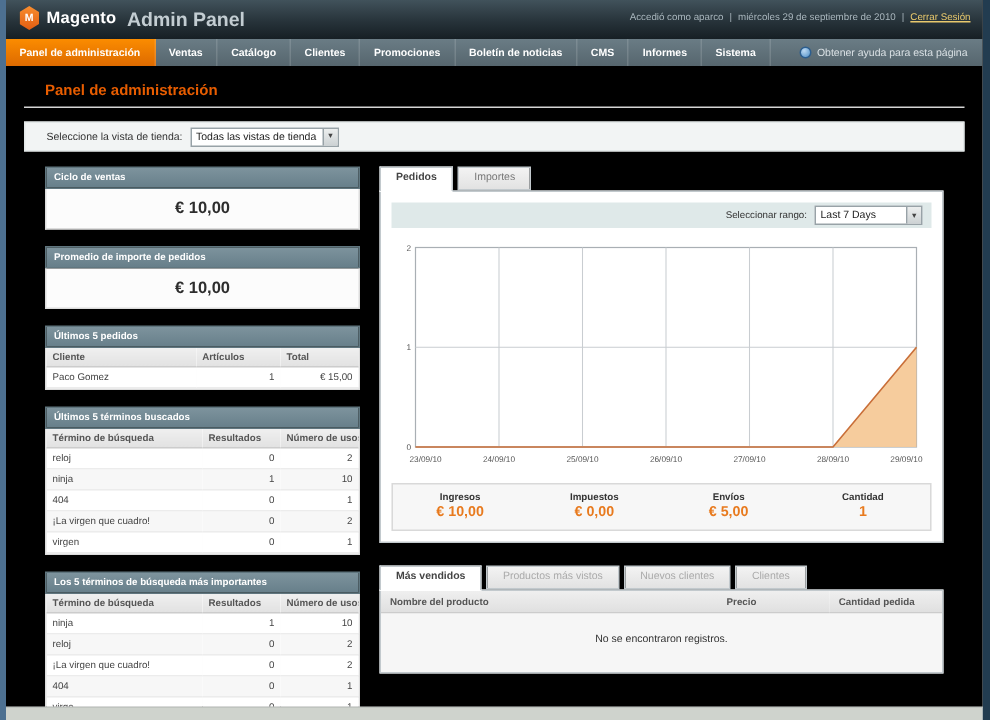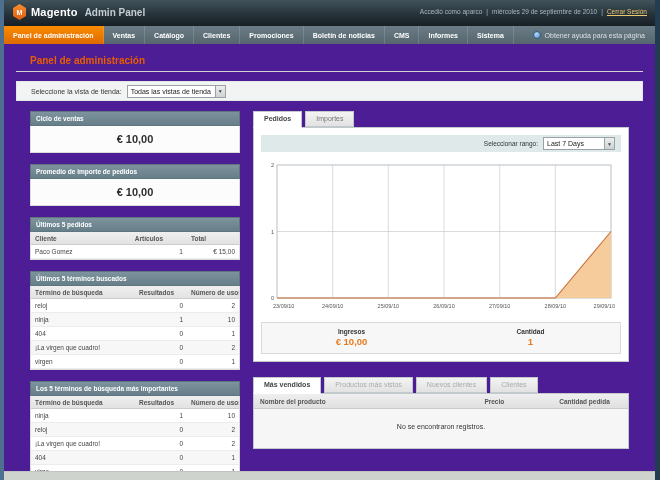--- a/index.html
+++ b/index.html
@@ -3,28 +3,28 @@
 <meta charset="utf-8">
 <style>
   * { box-sizing: border-box; margin: 0; padding: 0; }
   html,body { width:660px; height:480px; overflow:hidden; }
   body { font-family:"Liberation Sans", sans-serif; background:#e9ebea; position:relative; }
 
   .frame-left { position:absolute; left:0; top:0; width:4px; height:480px; background:#4d7091; }
   .frame-right { position:absolute; right:0; top:0; width:5px; height:480px; background:#223c50; }
   .frame-bottom { position:absolute; left:4px; right:5px; bottom:0; height:9px; background:#cfd3cd; border-top:1px solid #bfc4bf; }
 
-  .app { position:absolute; left:4px; top:0; right:5px; bottom:9px; background:#4c1d95; overflow:hidden; }
+  .app { position:absolute; left:4px; top:0; right:5px; bottom:9px; background:#000000; overflow:hidden; }
 
   
   .header { height:26px; background:linear-gradient(180deg,#41525b 0%, #27333a 55%, #161f24 100%); position:relative; }
   .logo { position:absolute; left:9px; top:4px; display:flex; align-items:center; gap:5px; }
   .logo-badge { width:13px; height:16px; background:linear-gradient(#f88d2e,#e25d12); clip-path:polygon(50% 0,100% 25%,100% 75%,50% 100%,0 75%,0 25%); display:flex; align-items:center; justify-content:center; color:#fff; font-size:7px; font-weight:bold; }
   .logo-main { color:#fff; font-size:11px; font-weight:bold; letter-spacing:0.2px; }
-  .logo-sub { color:#c3cdd2; font-size:10px; font-weight:bold; margin-left:2px; }
+  .logo-sub { color:#c3cdd2; font-size:13px; font-weight:bold; margin-left:2px; }
   .global-search { position:absolute; left:291px; top:5px; width:140px; height:14px; font-size:7px; padding:1px 3px; border:1px solid #aab4b9; background:#fff; color:#555; font-family:"Liberation Sans",sans-serif; }
   .header-right { position:absolute; right:8px; top:8px; font-size:6.5px; color:#a9b6bd; display:flex; gap:4px; align-items:center; white-space:nowrap; }
   .logout-link { color:#e9c96d; text-decoration:underline; cursor:pointer; }
 
   
   .nav { height:18px; background:linear-gradient(#6a7c85,#56666e); display:flex; align-items:stretch; font-size:7px; font-weight:bold; color:#fff; }
   .nav-item { padding:0 9px; display:flex; align-items:center; border-right:1px solid rgba(255,255,255,0.14); cursor:pointer; }
   .nav-item.active { background:linear-gradient(#fb8c00,#dd6a00); }
   .nav-help { margin-left:auto; display:flex; align-items:center; gap:4px; padding-right:10px; color:#d9e0e4; font-weight:normal; cursor:pointer; }
   .help-icon { width:8px; height:8px; border-radius:50%; background:radial-gradient(circle at 35% 30%, #bcd9f2, #4f8fc7); border:1px solid #2d5e8e; display:inline-block; }
@@ -295,20 +295,28 @@
               <text x="294.3333333333333" y="149" text-anchor="middle" font-size="5.5" fill="#555" font-family="Liberation Sans, sans-serif">28/09/10</text>
               <text x="354" y="149" text-anchor="end" font-size="5.5" fill="#555" font-family="Liberation Sans, sans-serif">29/09/10</text>
             </svg></div>
 
         <div class="stats">
           <div class="stat">
             <div class="stat-label">Ingresos</div>
             <div class="stat-value">€ 10,00</div>
           </div>
           <div class="stat">
+            <div class="stat-label">Impuestos</div>
+            <div class="stat-value">€ 0,00</div>
+          </div>
+          <div class="stat">
+            <div class="stat-label">Envíos</div>
+            <div class="stat-value">€ 5,00</div>
+          </div>
+          <div class="stat">
             <div class="stat-label">Cantidad</div>
             <div class="stat-value">1</div>
           </div>
         </div>
       </div>
 
       <div class="bottom-block">
         <div class="tabs">
           <div class="tab active">Más vendidos</div>
           <div class="tab disabled">Productos más vistos</div>

